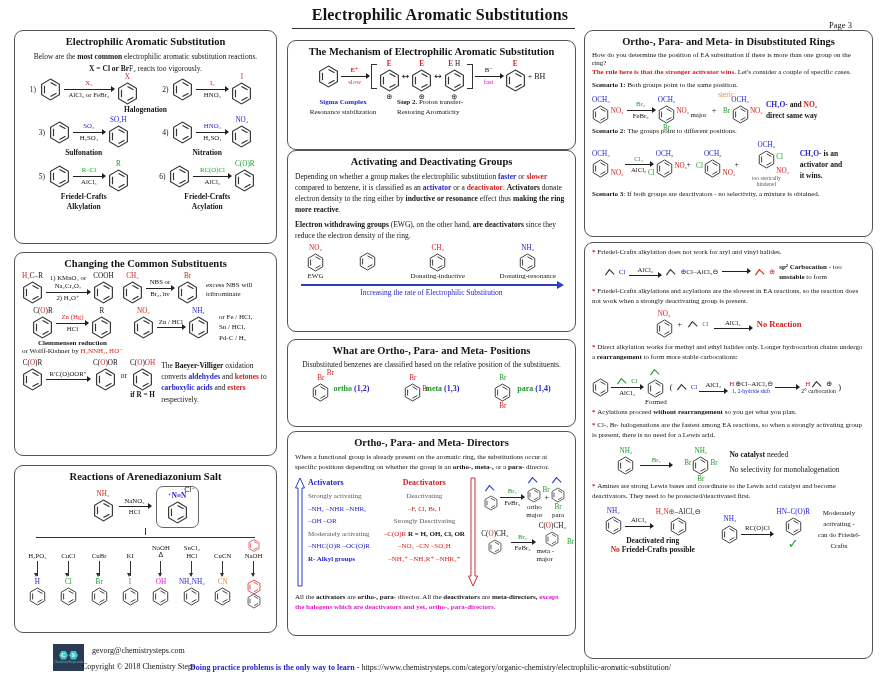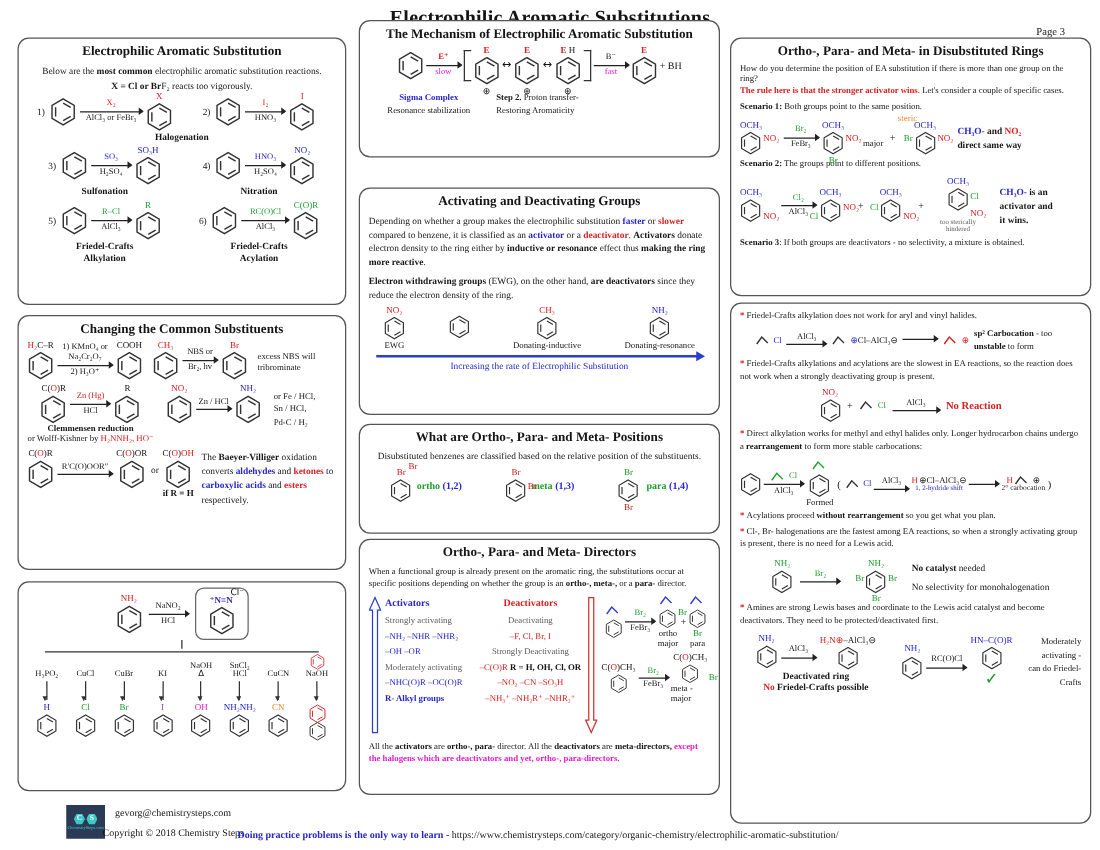--- a/index.html
+++ b/index.html
@@ -507,20 +507,21 @@
             </svg>
           </span>
         <span class="ps p-b b">if R = H</span>
         </span>
     </div>
     <div class="rich f75" style="width:112px"><span>The </span><span class="b">Baeyer-Villiger</span><span> oxidation converts </span><span class="blue b">aldehydes</span><span> and </span><span class="red b">ketones</span><span> to </span><span class="blue b">carboxylic acids</span><span> and </span><span class="red b">esters</span><span> respectively.</span></div>
   </div>
 </section>
 
 <section class="panel" style="left:14px;top:465px;width:263px;height:168px">
+  <div class="ptitle">Reactions of Arenediazonium Salt</div>
   <div class="row" style="gap:5px;justify-content:center">
     <span class="mol">
       <span class="sub red">NH₂</span>
       <span class="ring">
           <svg viewBox="0 0 40 44" style="width:100%;height:100%;display:block">
             <g fill="none" stroke="#333" stroke-width="2.2">
               <polygon points="20,2 37,12 37,32 20,42 3,32 3,12"></polygon>
               <line x1="20" y1="8.5" x2="31.5" y2="15"></line>
               <line x1="31.5" y1="29" x2="20" y2="35.5"></line>
               <line x1="8.5" y1="15" x2="8.5" y2="29"></line>
@@ -722,21 +723,21 @@
                 <line x1="31.5" y1="29" x2="20" y2="35.5"></line>
                 <line x1="8.5" y1="15" x2="8.5" y2="29"></line>
               </g>
             </svg>
           </span>
         </span>
     </div>
   </div>
 </section>
 
-<section class="panel" style="left:287px;top:16px;width:289px;height:110px">
+<section class="panel" style="left:287px;top:40px;width:289px;height:110px">
   <div class="ptitle">The Mechanism of Electrophilic Aromatic Substitution</div>
   <div class="row" style="gap:2px;justify-content:center">
     <span class="mol">
         <span class="ring">
           <svg viewBox="0 0 40 44" style="width:100%;height:100%;display:block">
             <g fill="none" stroke="#333" stroke-width="2.2">
               <polygon points="20,2 37,12 37,32 20,42 3,32 3,12"></polygon>
               <line x1="20" y1="8.5" x2="31.5" y2="15"></line>
               <line x1="31.5" y1="29" x2="20" y2="35.5"></line>
               <line x1="8.5" y1="15" x2="8.5" y2="29"></line>
@@ -1483,21 +1484,21 @@
                   <polygon points="20,2 37,12 37,32 20,42 3,32 3,12"></polygon>
                   <line x1="20" y1="8.5" x2="31.5" y2="15"></line>
                   <line x1="31.5" y1="29" x2="20" y2="35.5"></line>
                   <line x1="8.5" y1="15" x2="8.5" y2="29"></line>
                 </g>
               </svg>
             </span>
           </span>
         <span class="chk">✓</span>
         </span>
-      <span class="f7" style="line-height:1.6;text-align:right;width:52px">
+      <span class="f7" style="line-height:1.6;text-align:center;width:52px">
         <span>Moderately</span><br>
         <span>activating -</span><br>
         <span>can do Friedel-</span><br>
         <span>Crafts</span></span>
     </div>
   </div>
 </section>
 
 <div class="logo">
   <span class="hexrow">

